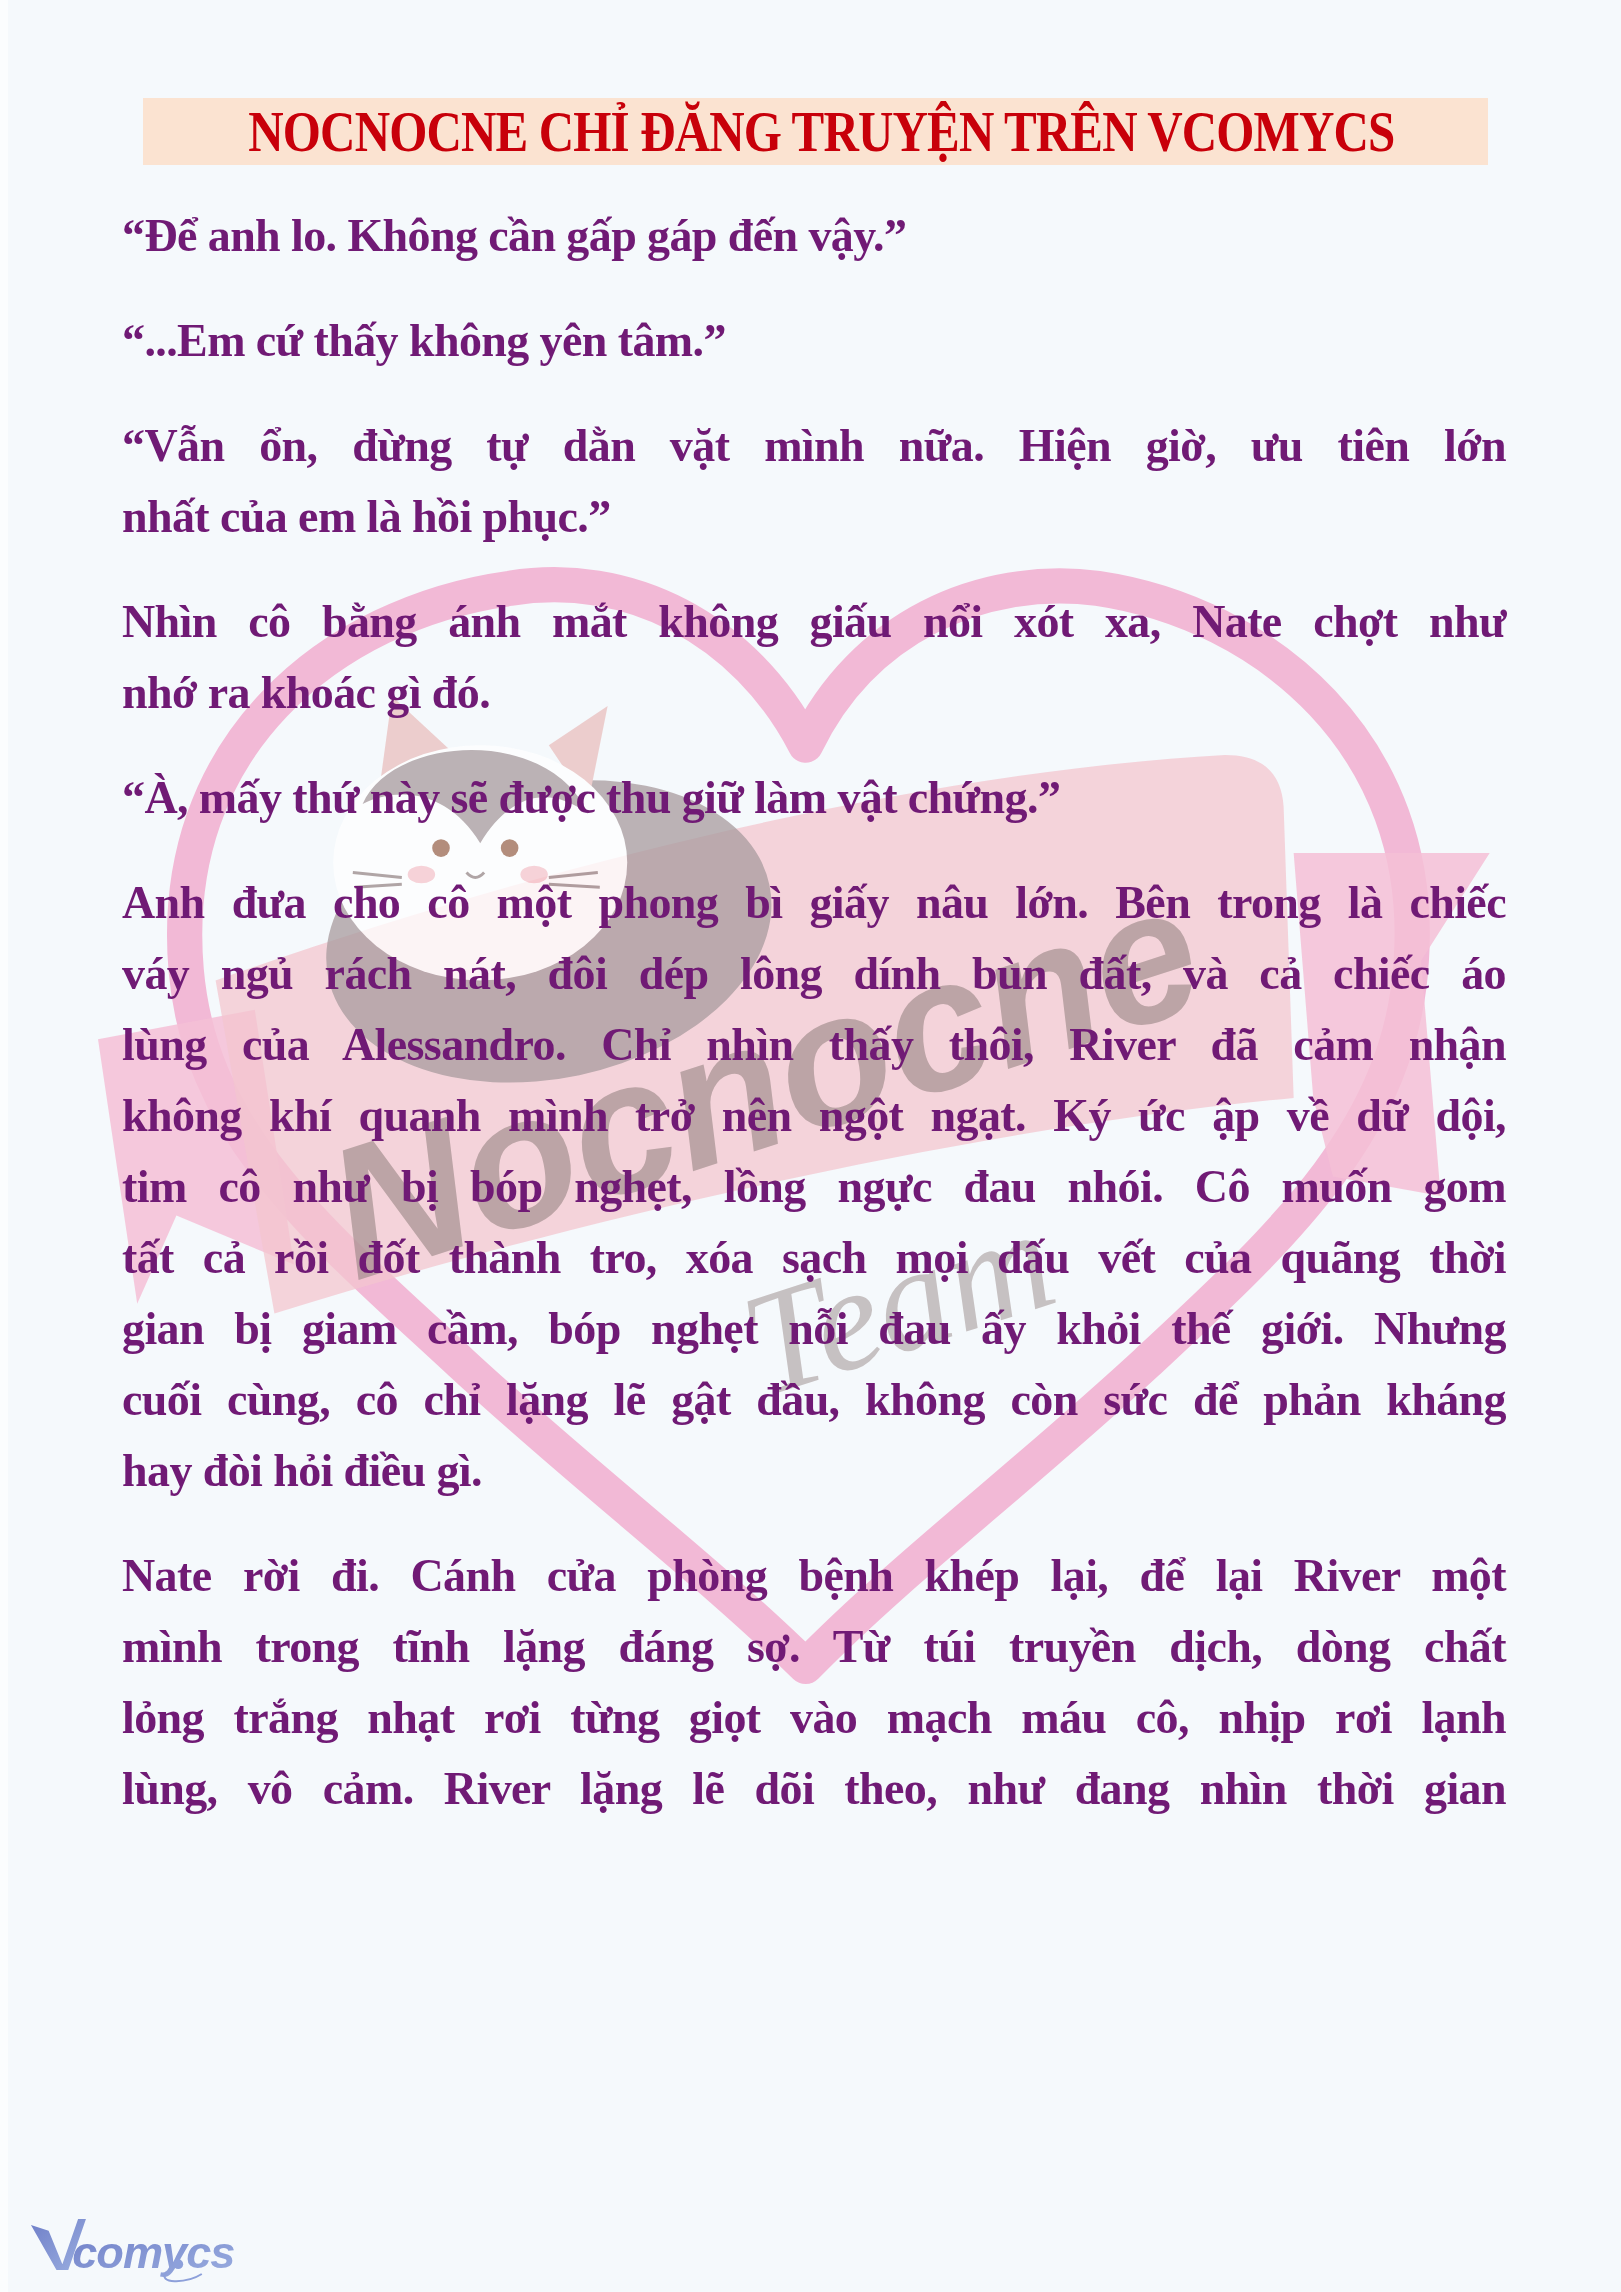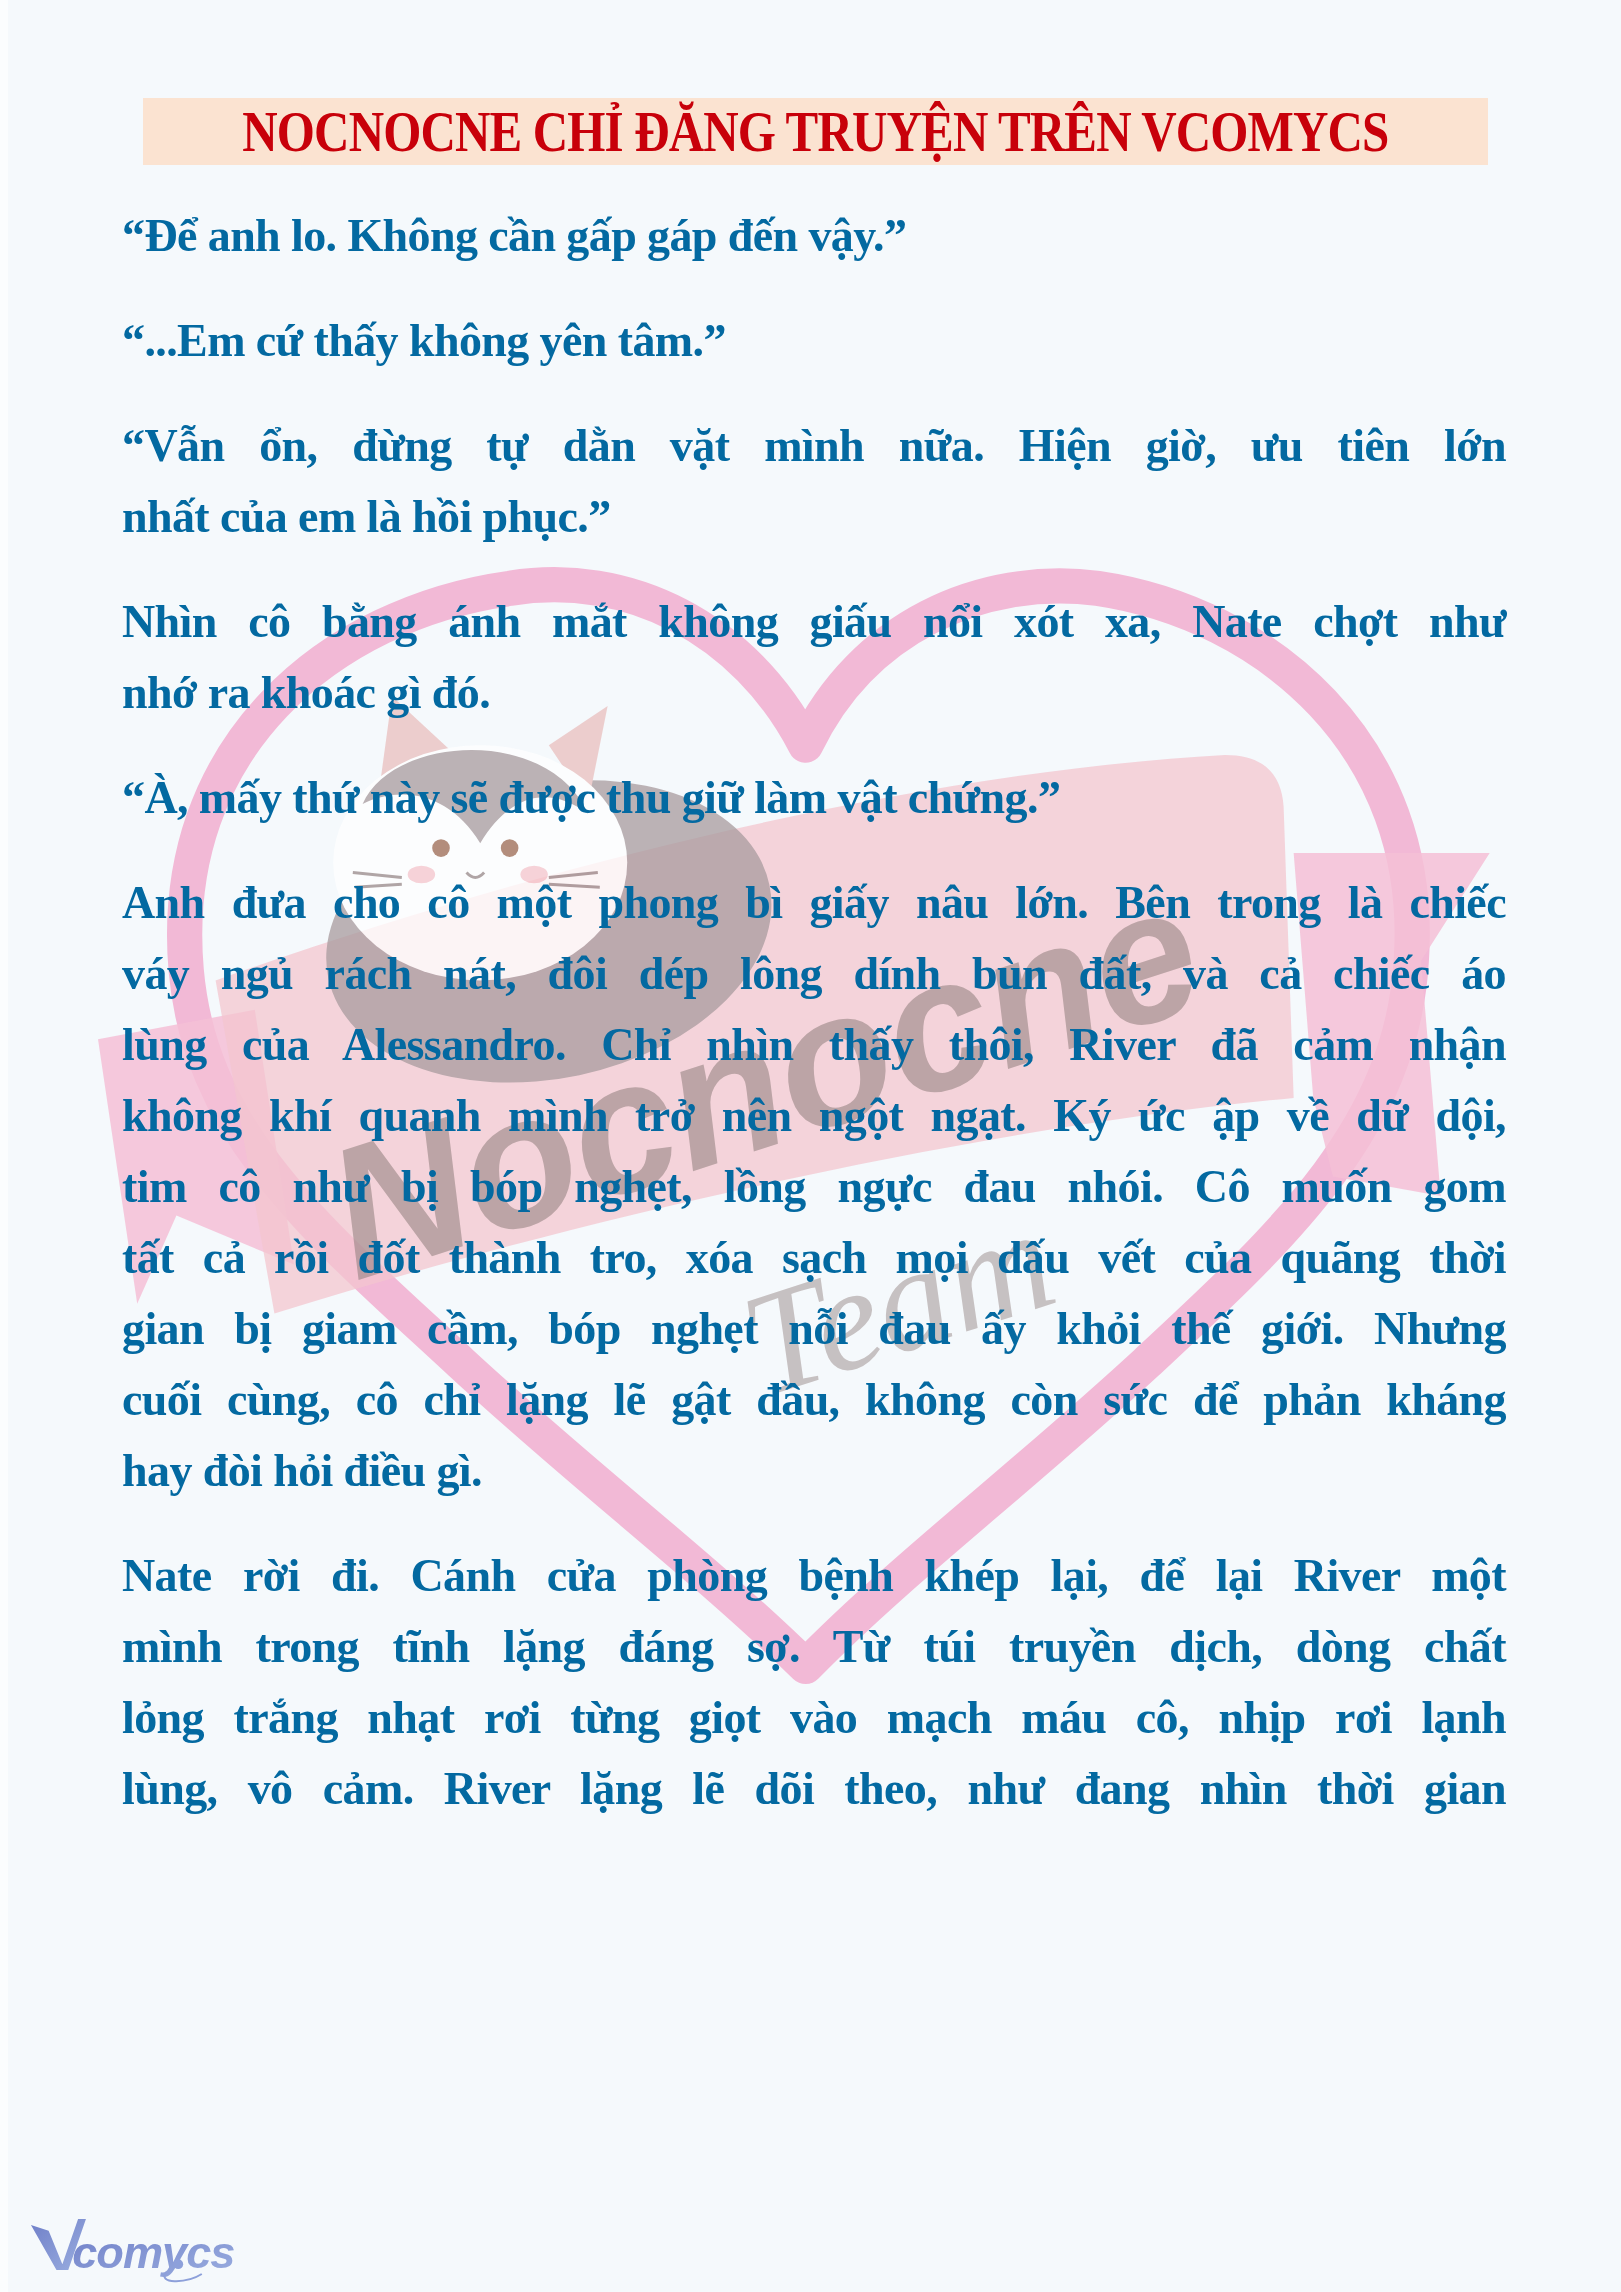--- a/index.html
+++ b/index.html
@@ -30,21 +30,21 @@
   
   .banner {
     position: absolute;
     left: 143px;
     top: 98px;
     width: 1345px;
     height: 67px;
     background: #fbe3d1;
     display: flex;
     align-items: center;
-    justify-content: center;
+    justify-content: flex-end;
   }
   .banner-text {
     font-family: "Liberation Serif", "DejaVu Serif", serif;
     font-weight: bold;
     font-size: 57px;
     color: #c8000a;
     letter-spacing: -1px;
     transform: scaleX(0.86);
     white-space: nowrap;
     line-height: 67px;
@@ -58,21 +58,21 @@
   }
   .para {
     margin: 0 0 34px 0;
   }
   .line {
     display: block;
     height: 71px;
     line-height: 71px;
     font-size: 46px;
     font-weight: bold;
-    color: #0369a1;
+    color: #701a75;
     white-space: nowrap;
     text-align: justify;
     text-align-last: justify;
     letter-spacing: -0.6px;
     word-spacing: 0px;
   }
   .line.last {
     text-align: left;
     text-align-last: left;
   }

